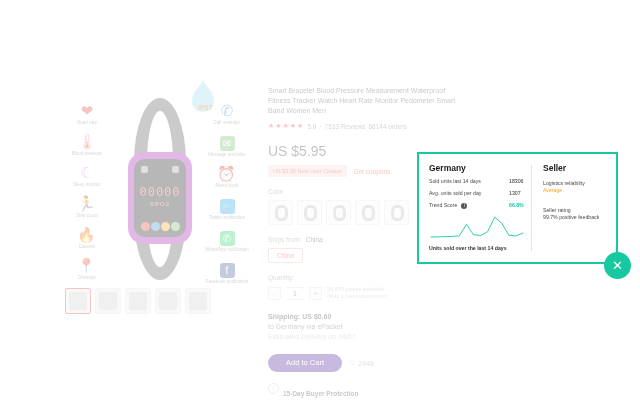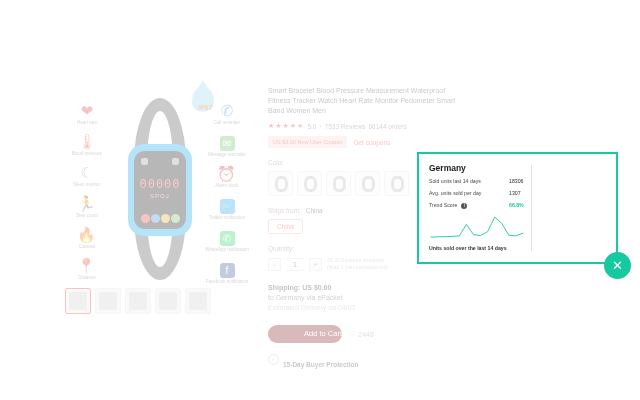--- a/index.html
+++ b/index.html
@@ -65,24 +65,24 @@
     width: 52px;
     height: 182px;
     border: 13px solid #555;
     border-radius: 26px / 64px;
     box-sizing: border-box;
     background: transparent;
   }
   .watch-body {
     position: absolute;
     left: 28px;
-    top: 50px;
+    top: 58px;
     width: 64px;
     height: 92px;
-    background: #0ea5e9;
+    background: #a21caf;
     border-radius: 16px;
   }
   .watch-screen {
     position: absolute;
     left: 6px;
     top: 7px;
     right: 6px;
     bottom: 7px;
     background: #141414;
     border-radius: 11px;
@@ -326,21 +326,21 @@
   .cta {
     width: 74px;
     height: 18px;
     border-radius: 9px;
     text-align: center;
     line-height: 18px;
     font-size: 7.5px;
     color: #fff;
   }
   #buy-now { background: #f7a8a3; }
-  #add-cart { background: #7f1d1d; text-align: right; }
+  #add-cart { background: #4c1d95; }
   #fav {
     font-size: 7px;
     color: #9a9a9a;
     display: flex;
     align-items: center;
     gap: 3px;
   }
   #protection {
     margin-top: 10px;
     display: flex;
@@ -557,20 +557,21 @@
       <div id="prod-title">Smart Bracelet Blood Pressure Measurement Waterproof Fitness Tracker Watch Heart Rate Monitor Pedometer Smart Band Women Men</div>
 
       <div id="rating-row">
         <span class="stars">★★★★★</span>
         <span>5.0</span>
         <span>·</span>
         <span>7533 Reviews</span>
         <span>66144 orders</span>
       </div>
 
+      <div id="price">US $5.95</div>
 
       <div id="coupon-row">
         <span id="coupon-badge">US $3.00 New User Coupon</span>
         <span id="coupon-link">Get coupons</span>
       </div>
 
       <div class="field-label">Color</div>
       <div id="colors">
           <div class="swatch">
             <i></i>
@@ -651,17 +652,25 @@
 
       <svg id="spark" viewBox="0 0 96 28" preserveAspectRatio="none">
         <polyline id="spark-path" fill="none" stroke="#17c9a0" stroke-width="0.9" stroke-linejoin="round" stroke-linecap="round" points="2.00,24.12 9.08,23.81 16.15,23.60 23.23,23.39 30.31,22.87 37.38,11.39 44.46,21.62 51.54,22.56 58.62,18.70 65.69,4.09 72.77,10.35 79.85,22.24 86.92,22.87 94.00,20.16"></polyline>
       </svg>
 
       <div id="spark-cap">Units sold over the last 14 days</div>
     </div>
 
     <div id="panel-divider"></div>
 
+    <div id="panel-right">
+      <div class="panel-h">Seller</div>
+      <div class="r-label">Logistics reliability</div>
+      <div class="r-val-warn">Average</div>
+      <div class="gap"></div>
+      <div class="r-label">Seller rating</div>
+      <div class="r-val">99.7% positive feedback</div>
+    </div>
   </div>
 
   <div id="close-btn">✕</div>
 
 </div>
 
 </body></html>

